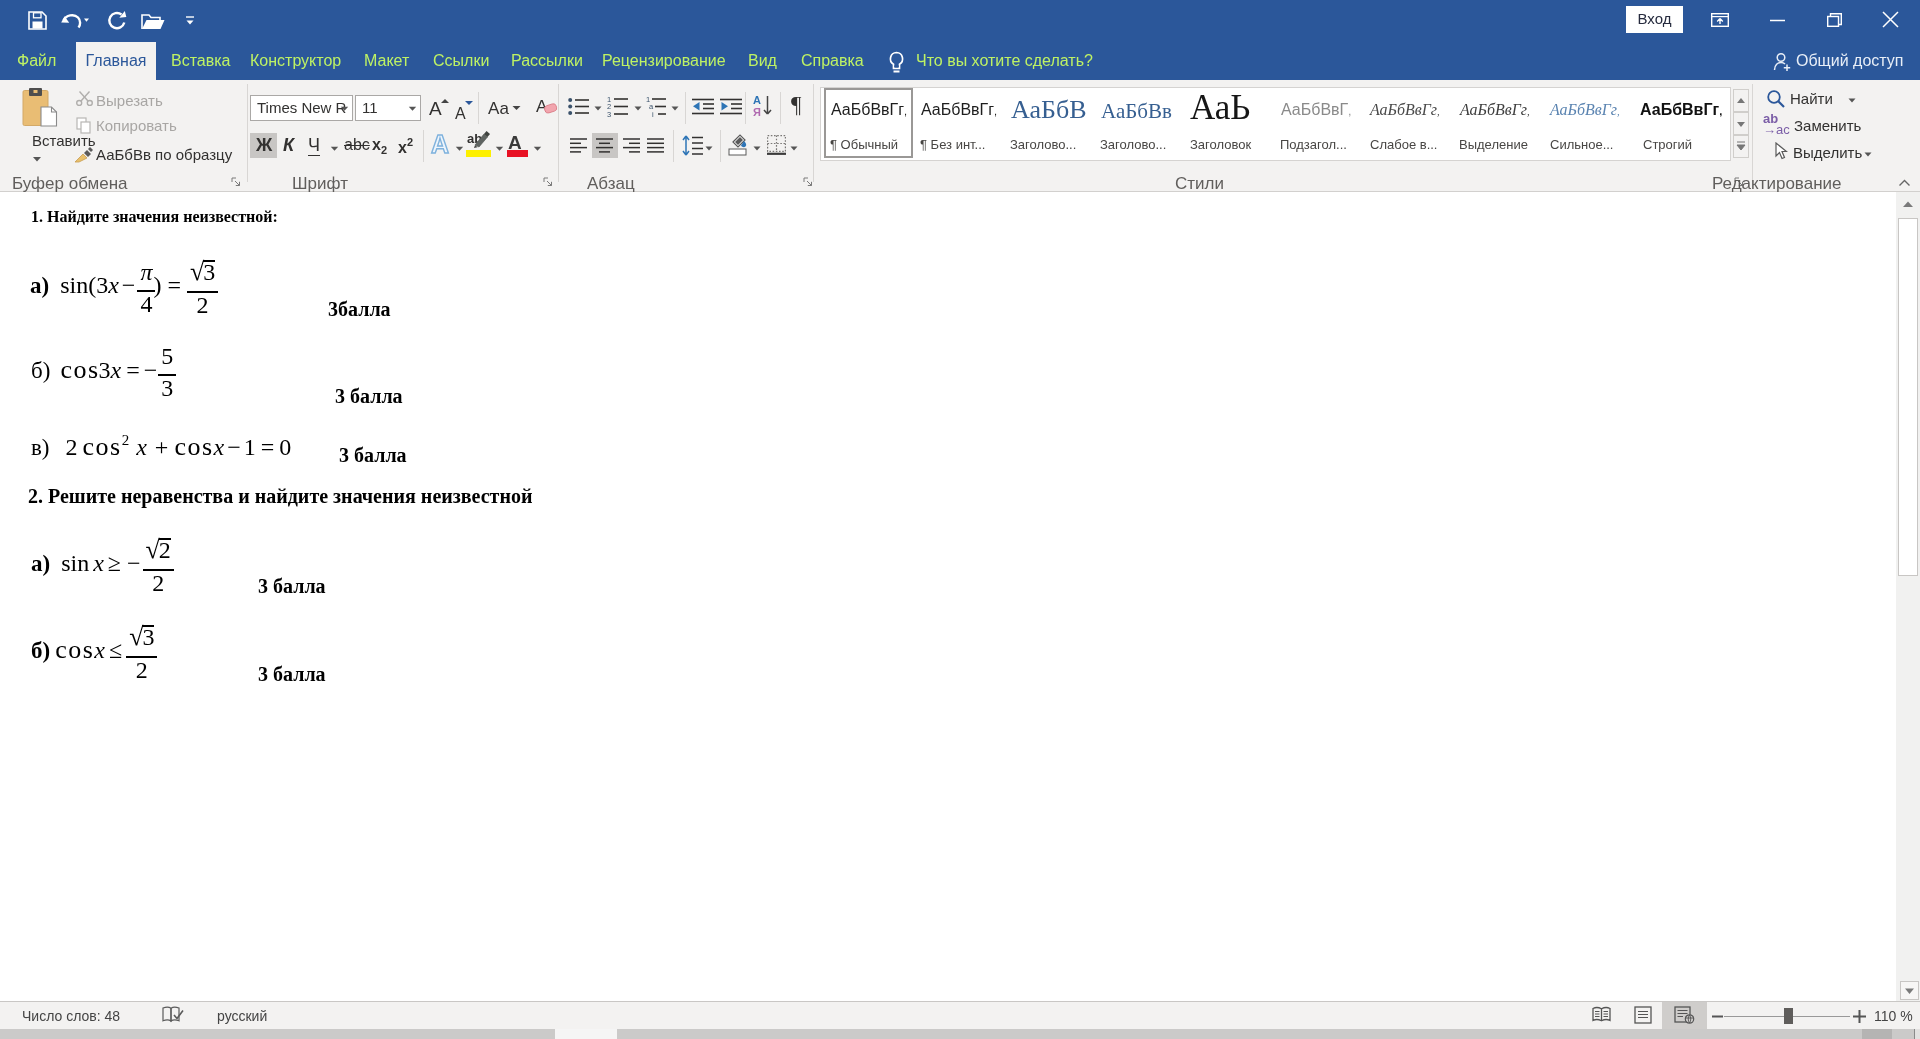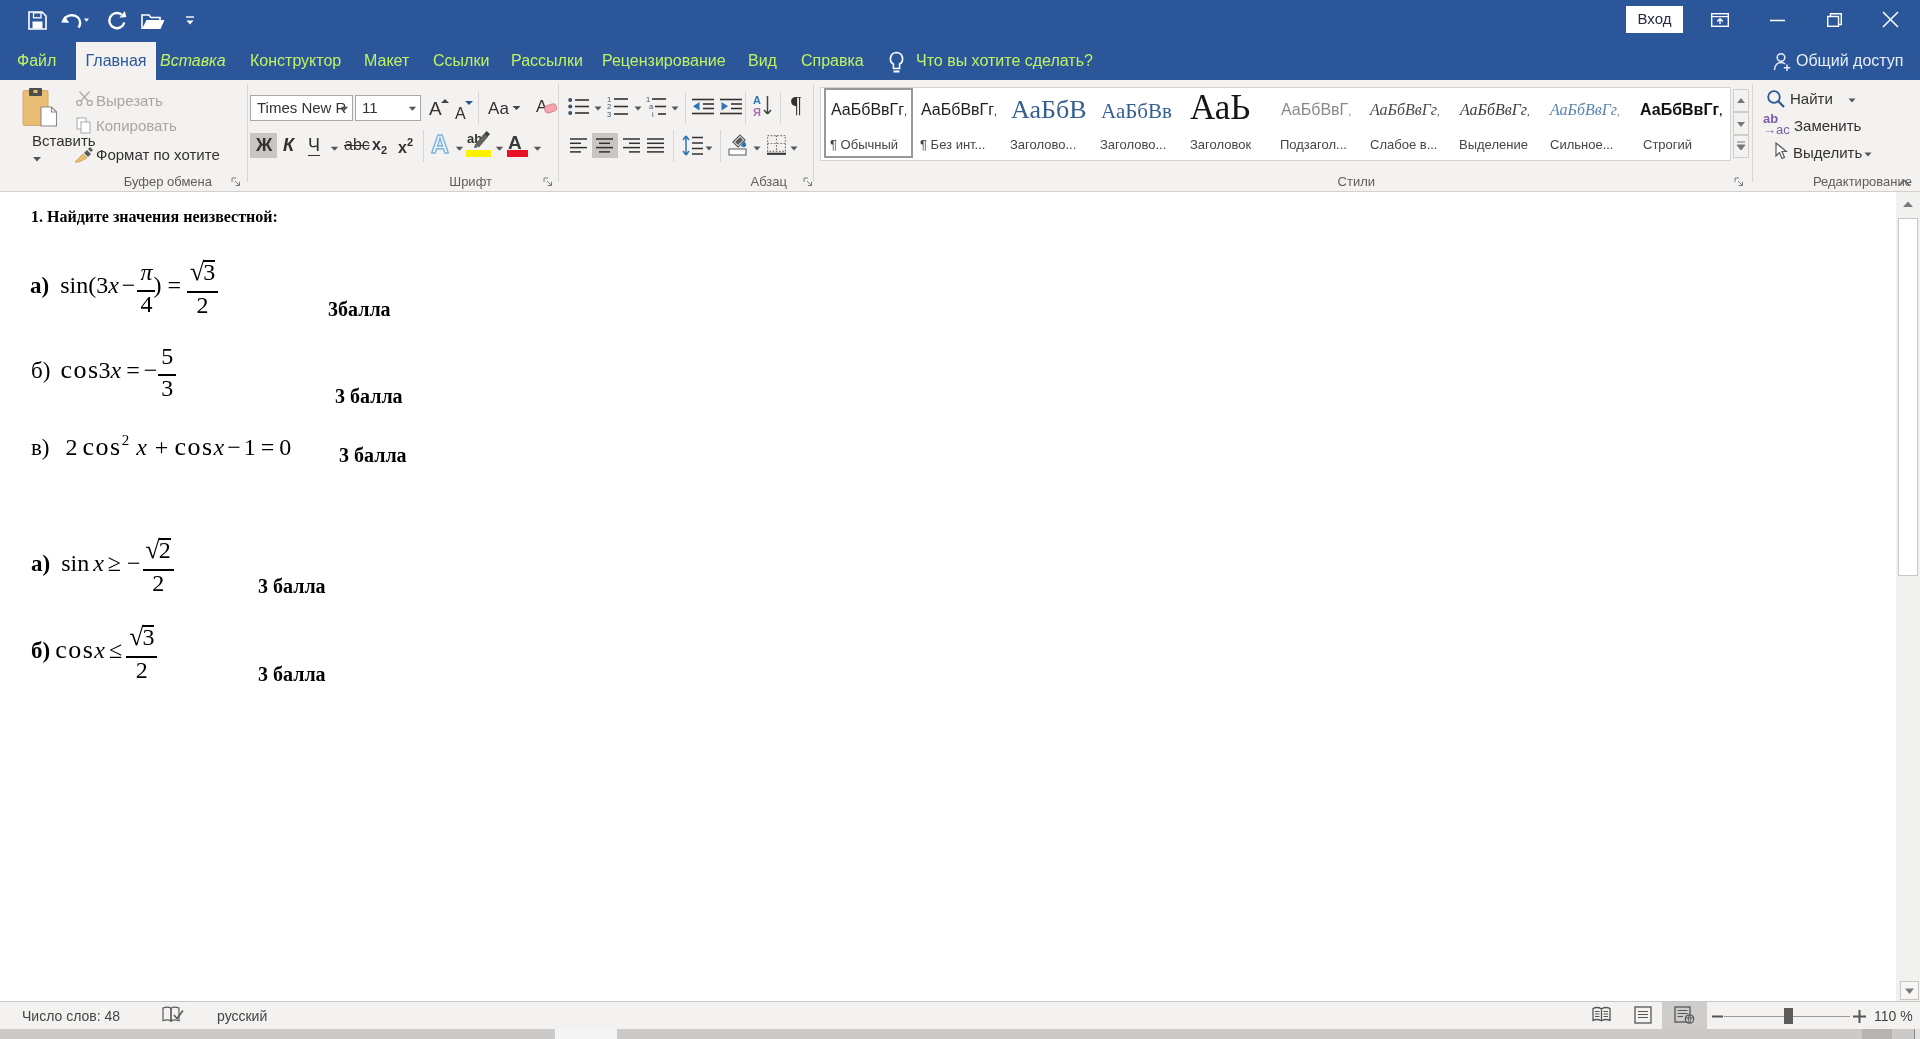--- a/index.html
+++ b/index.html
@@ -13,21 +13,21 @@
 #vhod { position:absolute; left:1626px; top:6px; width:57px; height:27px; background:#fff; color:#262b3e; font-size:15px; text-align:center; line-height:26px; }
 
 
 #tabrow { position:absolute; left:0; top:42px; width:1920px; height:38px; background:#2b579a; }
 .tab { position:absolute; top:0; height:38px; color:#bef264; font-size:16px; line-height:37px; text-align:center; }
 #tab-active { position:absolute; left:76px; top:0; width:80px; height:39px; background:#f3f2f1; color:#2b579a; font-size:16px; line-height:37px; text-align:center; }
 
 
 #ribbon { position:absolute; left:0; top:80px; width:1920px; height:112px; background:#f3f2f1; border-bottom:1px solid #d2d0ce; }
 .gsep { position:absolute; top:84px; width:1px; height:98px; background:#d8d6d4; }
-.glabel { position:absolute; top:174px; width:200px; text-align:right; font-size:13px; color:#605e5c; }
+.glabel { position:absolute; top:174px; width:200px; text-align:left; font-size:17px; color:#605e5c; }
 .rtext { font-size:15px; color:#323130; }
 .st-sample { white-space:nowrap; }
 .st-label { font-size:13px; color:#484644; white-space:nowrap; }
 .pmark { font-size:11px; }
 .stbtn { width:16px; height:23px; background:#f3f2f1; border:1px solid #d0cecb; }
 .gtext { font-size:15px; color:#a8a6a4; }
 
 
 #doc { position:absolute; left:0; top:192px; width:1896px; height:810px; background:#fff; font-family:"Liberation Serif", serif; color:#000; }
 #doc .b { font-weight:bold; }
@@ -83,21 +83,21 @@
     <path d="M3.5 3.5 V0.7 H14.3 V11.5 H11.5" fill="none" stroke="#fff" stroke-width="1.4"></path>
     <rect x="0.7" y="3.5" width="10.8" height="9.8" fill="none" stroke="#fff" stroke-width="1.4"></rect>
   </svg>
   <svg class="abs" style="left:1882px;top:11px;" width="17" height="17" viewBox="0 0 17 17">
     <path d="M1 1 L16 16 M16 1 L1 16" stroke="#fff" stroke-width="1.5"></path>
   </svg>
 </div>
 <div id="tabrow">
   <div class="tab" style="left:17px;">Файл</div>
   <div id="tab-active">Главная</div>
-  <div class="tab" style="left:160px;font-style:italic;">Вставка</div>
+  <div class="tab" style="left:171px;">Вставка</div>
   <div class="tab" style="left:250px;">Конструктор</div>
   <div class="tab" style="left:364px;">Макет</div>
   <div class="tab" style="left:433px;">Ссылки</div>
   <div class="tab" style="left:511px;">Рассылки</div>
   <div class="tab" style="left:602px;">Рецензирование</div>
   <div class="tab" style="left:748px;">Вид</div>
   <div class="tab" style="left:801px;">Справка</div>
   <svg style="position:absolute;left:888px;top:9px;" width="17" height="23" viewBox="0 0 17 23">
     <path d="M8.5 1.5 A 6.3 6.3 0 0 1 11.5 13.2 L11.5 17.5 L5.5 17.5 L5.5 13.2 A 6.3 6.3 0 0 1 8.5 1.5 Z" fill="none" stroke="#fff" stroke-width="1.7"></path>
     <path d="M6.3 15.2 H10.7" stroke="#2b579a" stroke-width="1.6"></path>
@@ -137,21 +137,21 @@
   <svg class="abs" style="left:76px;top:117px;" width="16" height="17" viewBox="0 0 16 17">
     <rect x="1" y="1" width="9" height="11" fill="#fff" stroke="#b8b6b4" stroke-width="1.2"></rect>
     <rect x="5" y="5" width="9" height="11" fill="#fff" stroke="#b8b6b4" stroke-width="1.2"></rect>
   </svg>
   <div class="abs gtext" style="left:96px;top:117px;">Копировать</div>
   <svg class="abs" style="left:74px;top:146px;" width="20" height="17" viewBox="0 0 20 17">
     <path d="M1 16 L9 8 L13 12 L5 16 Z" fill="#e8c06c" stroke="#c89d52" stroke-width="0.8"></path>
     <path d="M10 7 L13 4 L17 8 L14 11 Z" fill="#5a5a5a"></path>
     <path d="M14 3 L16 1 L19 4 L17 6 Z" fill="#5a5a5a"></path>
   </svg>
-  <div class="abs rtext" style="left:96px;top:146px;">Формат по хотите</div>
+  <div class="abs rtext" style="left:96px;top:146px;">АаБбВв по образцу</div>
   <div class="glabel" style="left:12px;top:174px;">Буфер обмена</div>
   <svg class="abs" style="left:231px;top:177px;" width="11" height="11" viewBox="0 0 11 11">
         <path d="M1 1 L5 1 M1 1 L1 5" stroke="#7a7a7a" fill="none"></path>
         <path d="M4 4 L8.5 8.5 M8.5 8.5 L8.5 4.8 M8.5 8.5 L4.8 8.5" stroke="#7a7a7a" fill="none"></path>
       </svg>
   <div class="gsep" style="left:247px;"></div>
 
   <div class="abs" style="left:250px;top:95px;width:103px;height:26px;background:#fff;border:1px solid #aaa8a6;">
     <span class="rtext" style="position:absolute;left:6px;top:3px;">Times New R</span>
     <svg style="position:absolute;right:3px;top:10px;" width="9" height="6" viewBox="0 0 9 6">
@@ -429,20 +429,21 @@
 
   <div class="eq" style="left:30px;top:68px;"><span class="b" style="font-size:23px;">а)</span><span style="margin-left:11px;">sin(3<i>x</i></span><span style="margin-left:3px;">−</span><span class="frac" style="margin-left:2px;"><span class="nu"><i>π</i></span><span class="de">4</span></span><span style="margin-left:-2px;">) = </span><span class="frac"><span class="nu"><span class="rad">√</span><span class="ovl">3</span></span><span class="de">2</span></span></div>
   <div class="abs b" style="left:328px;top:107px;font-size:20px;line-height:1;">3балла</div>
 
   <div class="eq" style="left:31px;top:153px;"><span style="font-size:23px;">б)</span><span style="margin-left:10px;font-size:26px;letter-spacing:1.5px;">cos</span><span style="margin-left:-1px;">3<i>x</i></span><span style="margin-left:5px;">=</span><span style="margin-left:4px;">−</span><span class="frac" style="margin-left:1px;"><span class="nu">5</span><span class="de">3</span></span></div>
   <div class="abs b" style="left:335px;top:194px;font-size:20px;line-height:1;">3 балла</div>
 
   <div class="eq" style="left:31px;top:230px;"><span style="font-size:23px;">в)</span><span style="margin-left:16px;">2</span><span style="margin-left:5px;font-size:26px;letter-spacing:1.5px;">cos</span><sup>2</sup><span style="margin-left:7px;"><i>x</i></span><span style="margin-left:8px;">+</span><span style="margin-left:6px;font-size:26px;letter-spacing:1.5px;">cos</span><span style="margin-left:0px;"><i>x</i></span><span style="margin-left:3px;">−</span><span style="margin-left:3px;">1</span><span style="margin-left:5px;">=</span><span style="margin-left:5px;">0</span></div>
   <div class="abs b" style="left:339px;top:253px;font-size:20px;line-height:1;">3 балла</div>
 
+  <div class="abs b" style="left:28px;top:294px;font-size:20px;line-height:1;">2. Решите неравенства и найдите значения неизвестной</div>
 
   <div class="eq" style="left:31px;top:346px;"><span class="b" style="font-size:23px;">а)</span><span style="margin-left:11px;">sin</span><span style="margin-left:4px;"><i>x</i></span><span style="margin-left:4px;">≥ −</span><span class="frac" style="margin-left:2px;"><span class="nu"><span class="rad">√</span><span class="ovl">2</span></span><span class="de">2</span></span></div>
   <div class="abs b" style="left:258px;top:384px;font-size:20px;line-height:1;">3 балла</div>
 
   <div class="eq" style="left:31px;top:433px;"><span class="b" style="font-size:23px;">б)</span><span style="margin-left:5px;font-size:26px;letter-spacing:1.5px;">cos</span><span style="margin-left:0px;"><i>x</i></span><span style="margin-left:4px;">≤</span><span class="frac" style="margin-left:4px;"><span class="nu"><span class="rad">√</span><span class="ovl">3</span></span><span class="de">2</span></span></div>
   <div class="abs b" style="left:258px;top:472px;font-size:20px;line-height:1;">3 балла</div>
 </div>
 <div id="vscroll"></div>
 <div class="abs" style="left:1899px;top:196px;width:18px;height:18px;"><svg width="18" height="18">
       <path d="M4 11 L9 5.5 L14 11 Z" fill="#7a7a7a"></path>

